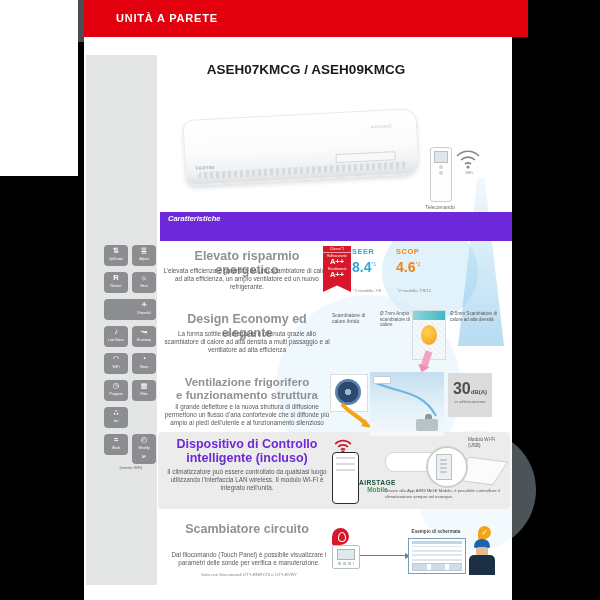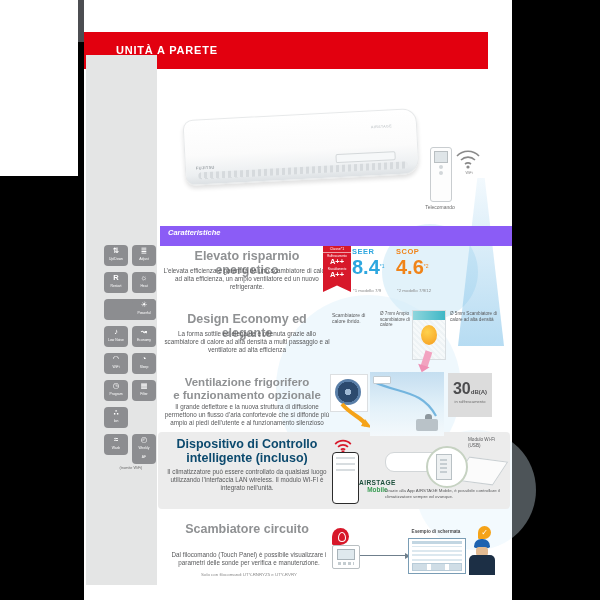--- a/index.html
+++ b/index.html
@@ -9,21 +9,21 @@
     font-family:"Liberation Sans","DejaVu Sans",sans-serif;
     -webkit-font-smoothing:antialiased;
   }
   .abs{position:absolute;}
   
   #white-corner{left:0;top:0;width:78px;height:176px;background:#fff;}
   #dark-strip{left:78px;top:0;width:8px;height:42px;background:#4c4d51;}
   #page{left:84px;top:0;width:428px;height:600px;background:#fff;}
   #content{position:absolute;left:2px;top:0;width:426px;height:600px;}
   
-  #banner{left:0;top:0;width:404px;height:37px;background:#e2000f;margin-top:32px;}
+  #banner{left:0;top:0;width:444px;height:37px;background:#e2000f;}
   #banner span{display:block;padding:12px 0 0 32px;color:#fff;font-size:11px;font-weight:bold;letter-spacing:.8px;}
   
   .deco{border-radius:50%;z-index:0;}
   
   #model-title{left:70px;top:62px;width:300px;text-align:center;font-size:13.5px;font-weight:bold;color:#1a1a1a;line-height:16px;z-index:2;}
   
   #sidebar{left:0;top:55px;width:71px;height:530px;background:#e4e5e5;z-index:1;}
   .mini-badge{position:absolute;width:26px;border-radius:3px;overflow:hidden;font-weight:bold;text-align:center;}
   #alldc{left:32px;top:84px;border:1.5px solid #0d7ec6;background:#fff;}
   #alldc .t{font-style:italic;color:#0d7ec6;font-size:8px;line-height:9px;}
@@ -42,34 +42,34 @@
   #ac-sub{position:absolute;right:24px;top:14px;font-size:3.6px;color:#b4babe;letter-spacing:.4px;}
   #ac-panel{position:absolute;right:22px;bottom:14px;width:58px;height:7px;border:.5px solid #d4d8da;border-radius:2px;background:#f6f8f9;}
   #air-beam{left:372px;top:178px;width:46px;height:168px;background:linear-gradient(180deg,rgba(130,195,235,.10),rgba(110,185,230,.50));clip-path:polygon(42% 0,58% 0,100% 100%,0 100%);z-index:1;}
   #remote{left:344px;top:147px;width:20px;height:53px;background:#fdfdfd;border:1px solid #c9cdd0;border-radius:3px;z-index:2;}
   #remote .scr{margin:3px 3px 2px;height:10px;background:#dfe5e8;border:.5px solid #b9bfc2;}
   #remote .dot{width:4px;height:4px;border-radius:50%;background:#d3d7da;margin:2px auto 0;}
   #remote-caption{left:326px;top:204px;width:56px;text-align:center;font-size:5px;color:#6d6d6d;z-index:2;}
   .wifi-svg{position:absolute;z-index:2;}
   #wifi-label{left:372px;top:171px;width:22px;text-align:center;font-size:3.6px;color:#8a8a8a;z-index:2;}
   
-  #char-bar{left:74px;top:226px;width:352px;height:20px;background:#8b5cf6;z-index:2;}
+  #char-bar{left:74px;top:212px;width:352px;height:29px;background:#6d28d9;z-index:2;}
   #char-bar span{display:block;padding:2px 0 0 8px;color:#fff;font-size:7.5px;font-weight:bold;font-style:italic;}
   
   .sec-title{position:absolute;font-weight:bold;color:#8f9193;text-align:center;z-index:2;}
   .sec-body{position:absolute;font-size:6.3px;line-height:8px;color:#58595b;text-align:center;z-index:2;}
   .tiny-label{position:absolute;font-size:4.6px;line-height:5.6px;color:#58595b;z-index:2;}
   
   #ribbon{left:237px;top:246px;width:28px;height:46px;background:#d7182a;color:#fff;text-align:center;clip-path:polygon(0 0,100% 0,100% 100%,50% 86%,0 100%);z-index:2;}
   #ribbon .cl{font-size:3.6px;line-height:6px;border-bottom:.5px solid rgba(255,255,255,.6);}
   #ribbon .sub{font-size:2.8px;line-height:4px;margin-top:1px;}
   #ribbon .gr{font-size:7.5px;line-height:8px;font-weight:bold;}
   .rating{position:absolute;z-index:2;}
   .rating .rl{font-size:7.5px;font-weight:bold;letter-spacing:.5px;}
-  .rating .rv{font-size:20px;font-weight:bold;line-height:22px;}
+  .rating .rv{font-size:14px;font-weight:bold;line-height:22px;}
   .rating sup{font-size:5px;}
   #seer{left:266px;top:247px;color:#2ea7df;}
   #scop{left:310px;top:247px;color:#f08419;}
   .footnote{position:absolute;font-size:4.4px;color:#8a8a8a;z-index:2;}
   
   #hx-box{left:326px;top:310px;width:32px;height:48px;border:.5px solid #d8dde0;background:repeating-linear-gradient(45deg,#f6f9fa 0 2px,#eef3f5 2px 4px);z-index:2;}
   #hx-box .top{height:9px;background:linear-gradient(90deg,#8fd6dd,#3fb7c6);}
   #hx-box .blob{position:absolute;left:8px;top:14px;width:16px;height:20px;border-radius:50%;background:radial-gradient(circle at 40% 35%,#ffd24d,#f59b1e);}
   #hx-box .arrow{position:absolute;left:10px;bottom:-8px;width:7px;height:16px;background:#f2a3c0;transform:rotate(18deg);}
   #hx-box .arrow:after{content:"";position:absolute;left:-3px;bottom:-6px;border-left:6.5px solid transparent;border-right:6.5px solid transparent;border-top:7px solid #ef8fb4;}
@@ -127,20 +127,21 @@
     <span>UNITÀ A PARETE</span>
   </div>
 
   <div id="content">
 
     <div class="deco abs" style="left:296px;top:224px;width:96px;height:96px;background:rgba(203,231,246,.55);"></div>
     <div class="deco abs" style="left:190px;top:295px;width:185px;height:185px;background:rgba(214,238,250,.40);"></div>
     <div class="deco abs" style="left:330px;top:430px;width:120px;height:120px;background:rgba(222,241,251,.35);"></div>
 
     <div id="model-title" class="abs">
+      <div>ASEH07KMCG / ASEH09KMCG</div>
     </div>
 
     <div id="sidebar" class="abs"></div>
     <div id="alldc" class="mini-badge">
       <div class="t">ALL</div>
       <div class="b">DC</div>
     </div>
     <div id="aclasse" class="mini-badge">
       <div class="t">A++</div>
       <div class="b">CLASSE</div>
@@ -264,21 +265,21 @@
     <div class="tiny-label" style="left:294px;top:311px;width:30px;">Ø 7mm Ampio scambiatore di calore</div>
     <div id="hx-box" class="abs">
       <div class="top"></div>
       <div class="blob"></div>
       <div class="arrow"></div>
     </div>
     <div class="tiny-label" style="left:364px;top:311px;width:58px;">Ø 5mm Scambiatore di calore ad alta densità</div>
 
     <div class="sec-title" style="left:77px;top:376px;width:168px;font-size:11.5px;line-height:13px;">
       <div>Ventilazione frigorifero</div>
-      <div>e funzionamento opzionale</div>
+      <div>e funzionamento struttura</div>
     </div>
     <div class="sec-body" style="left:77px;top:403px;width:168px;">Il grande deflettore e la nuova struttura di diffusione permettono un flusso d’aria confortevole che si diffonde più ampio ai piedi dell’utente e al funzionamento silenzioso</div>
     <div id="fan-box" class="abs">
       <div class="fan"></div>
     </div>
     <svg class="abs" style="left:252px;top:402px;z-index:2;" width="36" height="30" viewBox="0 0 36 30">
       <path d="M4 2 C14 14 26 16 28 24" fill="none" stroke="#f5a318" stroke-width="4"></path>
       <polygon points="23,24 34,26 27,17" fill="#f5a318"></polygon>
     </svg>
     <div id="room" class="abs">
@@ -288,21 +289,21 @@
       </svg>
       <div class="person"></div>
       <div class="sofa"></div>
     </div>
     <div id="db-box" class="abs">
       <div><span class="v">30</span><span class="u">dB(A)</span></div>
       <div class="c">in raffrescamento</div>
     </div>
 
     <div id="ctrl-panel" class="abs"></div>
-    <div class="sec-title" style="left:77px;top:437px;width:168px;font-size:12.5px;line-height:14px;color:#0c4a6e;">
+    <div class="sec-title" style="left:77px;top:437px;width:168px;font-size:12.5px;line-height:14px;color:#6d28d9;">
       <div>Dispositivo di Controllo</div>
       <div>intelligente (incluso)</div>
     </div>
     <svg class="wifi-svg" style="left:247px;top:437px;" width="20" height="17" viewBox="0 0 28 24">
       <path d="M3 10 A15 15 0 0 1 25 10" fill="none" stroke="#d7182a" stroke-width="2.4"></path>
       <path d="M7 14 A10 10 0 0 1 21 14" fill="none" stroke="#d7182a" stroke-width="2.4"></path>
       <path d="M11 18 A5 5 0 0 1 17 18" fill="none" stroke="#d7182a" stroke-width="2.4"></path>
       <circle cx="14" cy="21" r="2.2" fill="#d7182a"></circle>
     </svg>
     <div class="sec-body" style="left:77px;top:468px;width:168px;">Il climatizzatore può essere controllato da qualsiasi luogo utilizzando l’interfaccia LAN wireless. Il modulo WI-FI è integrato nell’unità.</div>

